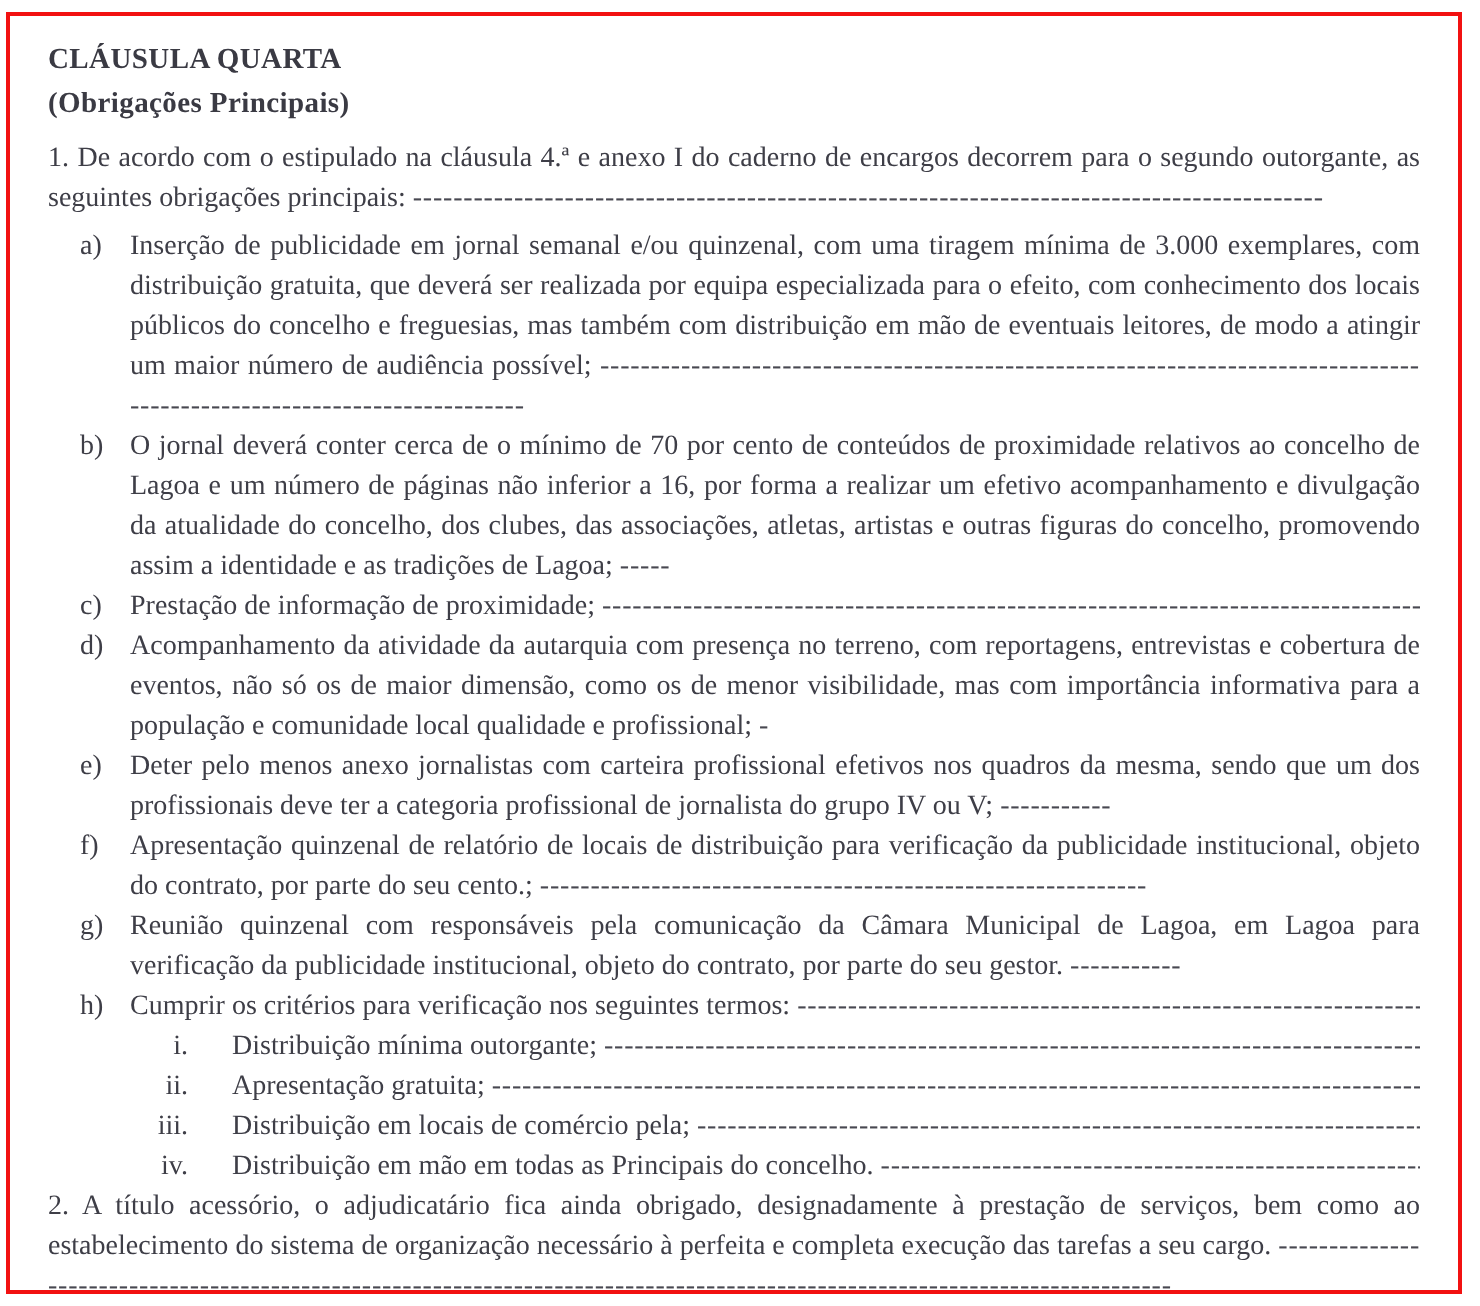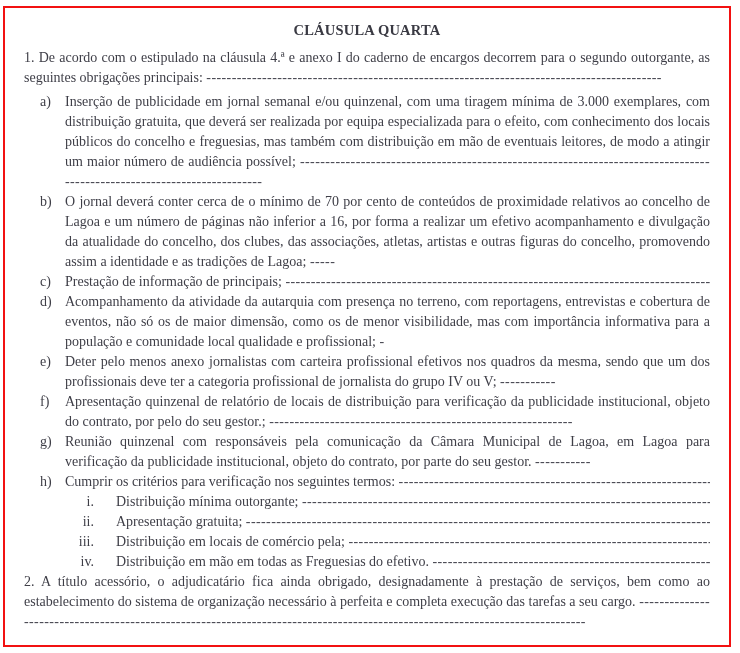--- a/index.html
+++ b/index.html
@@ -20,21 +20,20 @@
     background: #ffffff;
     box-sizing: border-box;
     padding: 9px 19px 6px 19px;
     overflow: hidden;
     color: #3e3e47;
     font-size: 14px;
     line-height: 20px;
   }
   .doc-title, .doc-subtitle {
     margin: 0;
-    text-align: center;
     font-size: 14.5px;
     font-weight: bold;
     line-height: 22px;
     letter-spacing: 0.2px;
     color: #3a3a43;
   }
   .doc-title { margin-top: 2px; }
   .para {
     margin: 0;
     text-align: justify;
@@ -82,53 +81,54 @@
     letter-spacing: 0.4px;
     color: #484851;
   }
 </style>
 </head>
 <body>
 
 <div class="frame">
 
   <h1 class="doc-title">CLÁUSULA QUARTA</h1>
+  <h2 class="doc-subtitle">(Obrigações Principais)</h2>
 
   <p class="para first"><span>1. De acordo com o estipulado na cláusula 4.ª e anexo I do caderno de encargos decorrem para o segundo outorgante, as seguintes obrigações principais:</span> <span class="dashes">------------------------------------------------------------------------------------------</span></p>
 
   <div class="list">
 
     <div class="item">
       <div class="marker">a)</div>
       <div class="item-body"><span>Inserção de publicidade em jornal semanal e/ou quinzenal, com uma tiragem mínima de 3.000 exemplares, com distribuição gratuita, que deverá ser realizada por equipa especializada para o efeito, com conhecimento dos locais públicos do concelho e freguesias, mas também com distribuição em mão de eventuais leitores, de modo a atingir um maior número de audiência possível;</span> <span class="dashes">------------------------------------------------------------------------------------------------------------------------</span></div>
     </div>
 
     <div class="item">
       <div class="marker">b)</div>
       <div class="item-body"><span>O jornal deverá conter cerca de o mínimo de 70 por cento de conteúdos de proximidade relativos ao concelho de Lagoa e um número de páginas não inferior a 16, por forma a realizar um efetivo acompanhamento e divulgação da atualidade do concelho, dos clubes, das associações, atletas, artistas e outras figuras do concelho, promovendo assim a identidade e as tradições de Lagoa;</span> <span class="dashes">-----</span></div>
     </div>
 
     <div class="item">
       <div class="marker">c)</div>
-      <div class="item-body clip"><span>Prestação de informação de principais;</span> <span class="dashes">--------------------------------------------------------------------------------------------------------------------------------------------------------------------------------------------------------</span></div>
+      <div class="item-body clip"><span>Prestação de informação de proximidade;</span> <span class="dashes">--------------------------------------------------------------------------------------------------------------------------------------------------------------------------------------------------------</span></div>
     </div>
 
     <div class="item">
       <div class="marker">d)</div>
       <div class="item-body"><span>Acompanhamento da atividade da autarquia com presença no terreno, com reportagens, entrevistas e cobertura de eventos, não só os de maior dimensão, como os de menor visibilidade, mas com importância informativa para a população e comunidade local qualidade e profissional;</span> <span class="dashes">-</span></div>
     </div>
 
     <div class="item">
       <div class="marker">e)</div>
       <div class="item-body"><span>Deter pelo menos anexo jornalistas com carteira profissional efetivos nos quadros da mesma, sendo que um dos profissionais deve ter a categoria profissional de jornalista do grupo IV ou V;</span> <span class="dashes">-----------</span></div>
     </div>
 
     <div class="item">
       <div class="marker">f)</div>
-      <div class="item-body"><span>Apresentação quinzenal de relatório de locais de distribuição para verificação da publicidade institucional, objeto do contrato, por pelo do seu gestor.;</span> <span class="dashes">------------------------------------------------------------</span></div>
+      <div class="item-body"><span>Apresentação quinzenal de relatório de locais de distribuição para verificação da publicidade institucional, objeto do contrato, por parte do seu cento.;</span> <span class="dashes">------------------------------------------------------------</span></div>
     </div>
 
     <div class="item">
       <div class="marker">g)</div>
       <div class="item-body"><span>Reunião quinzenal com responsáveis pela comunicação da Câmara Municipal de Lagoa, em Lagoa para verificação da publicidade institucional, objeto do contrato, por parte do seu gestor.</span> <span class="dashes">-----------</span></div>
     </div>
 
     <div class="item">
       <div class="marker">h)</div>
       <div class="item-body clip"><span>Cumprir os critérios para verificação nos seguintes termos:</span> <span class="dashes">--------------------------------------------------------------------------------------------------------------------------------------------------------------------------------------------------------</span></div>
@@ -144,20 +144,20 @@
       <div class="sub-body"><span>Apresentação gratuita;</span> <span class="dashes">--------------------------------------------------------------------------------------------------------------------------------------------------------------------------------------------------------</span></div>
     </div>
 
     <div class="subitem">
       <div class="sub-marker">iii.</div>
       <div class="sub-body"><span>Distribuição em locais de comércio pela;</span> <span class="dashes">--------------------------------------------------------------------------------------------------------------------------------------------------------------------------------------------------------</span></div>
     </div>
 
     <div class="subitem">
       <div class="sub-marker">iv.</div>
-      <div class="sub-body"><span>Distribuição em mão em todas as Freguesias do efetivo.</span> <span class="dashes">--------------------------------------------------------------------------------------------------------------------------------------------------------------------------------------------------------</span></div>
+      <div class="sub-body"><span>Distribuição em mão em todas as Principais do concelho.</span> <span class="dashes">--------------------------------------------------------------------------------------------------------------------------------------------------------------------------------------------------------</span></div>
     </div>
 
   </div>
 
   <p class="para"><span>2. A título acessório, o adjudicatário fica ainda obrigado, designadamente à prestação de serviços, bem como ao estabelecimento do sistema de organização necessário à perfeita e completa execução das tarefas a seu cargo.</span> <span class="dashes">-----------------------------------------------------------------------------------------------------------------------------</span></p>
 
 </div>
 
 </body></html>

